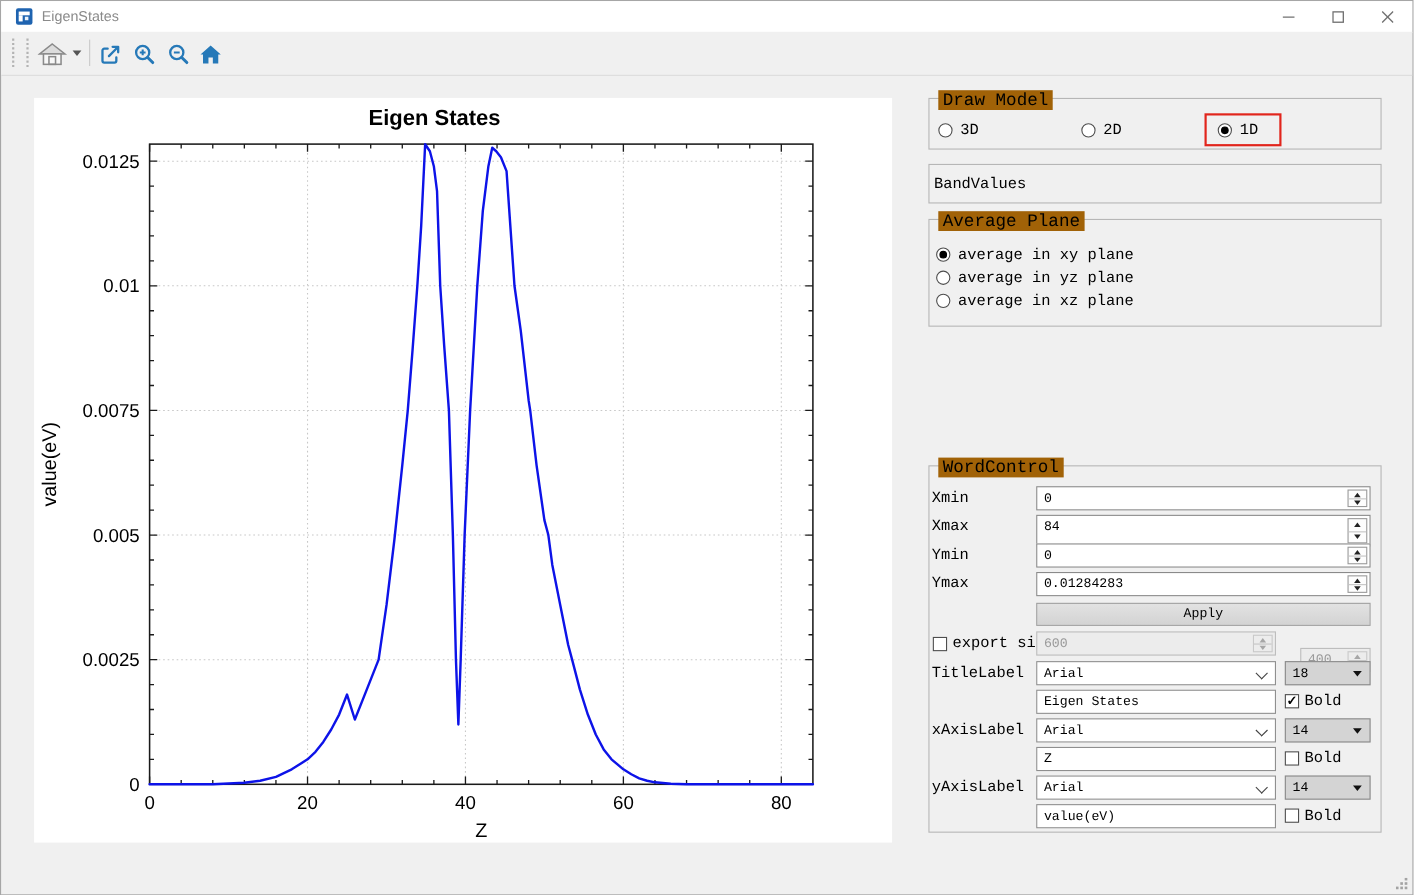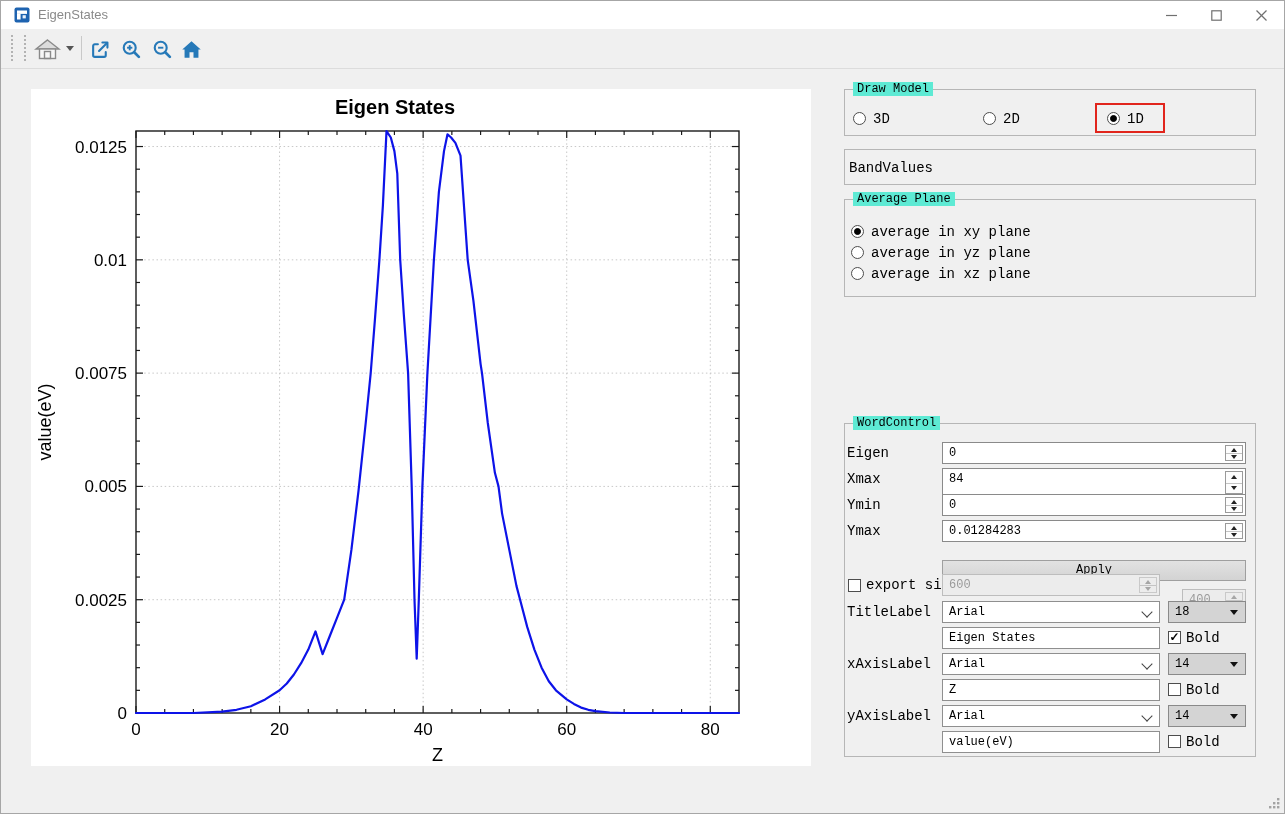--- a/index.html
+++ b/index.html
@@ -24,22 +24,22 @@
   .caret{position:absolute;top:17px;width:0;height:0;border-left:4px solid transparent;
     border-right:4px solid transparent;border-top:5px solid #555;}
   
   .plot-panel{position:absolute;left:30px;top:88px;width:780px;height:677px;background:#ffffff;}
   .plot-panel svg text{font-family:"Liberation Sans",sans-serif;fill:#000;}
   .grid{stroke:#c8c8c8;stroke-width:1;stroke-dasharray:1.5 2.6;fill:none;}
   .axisbox{stroke:#1a1a1a;fill:none;stroke-width:1.4;}
   .tick{stroke:#1a1a1a;stroke-width:1.2;}
   
   .group{position:absolute;border:1px solid #b6b6b6;background:transparent;box-sizing:border-box;}
-  .gtitle{position:absolute;top:-8px;left:8px;background:#5eead4;padding:0 4px;
-    font-family:"Liberation Mono",monospace;font-size:12px;color:#000;white-space:nowrap;}
+  .gtitle{position:absolute;top:-8px;left:8px;background:#a16207;padding:0 4px;
+    font-family:"Liberation Mono",monospace;font-size:16px;color:#000;white-space:nowrap;}
   .mlabel{position:absolute;font-family:"Liberation Mono",monospace;font-size:14px;color:#000;
     white-space:nowrap;height:22px;line-height:22px;}
   
   .radio{position:absolute;width:13px;height:13px;border:1px solid #4d4d4d;border-radius:50%;
     background:#fff;box-sizing:border-box;}
   .radio.on::after{content:"";position:absolute;left:2px;top:2px;width:5px;height:5px;
     border:1px solid #000;background:#000;border-radius:50%;}
   
   .checkbox{position:absolute;width:13px;height:13px;border:1px solid #4d4d4d;background:#fff;
     box-sizing:border-box;font-size:12px;line-height:11px;text-align:center;color:#000;}
@@ -71,21 +71,21 @@
   .spin .dn::after{content:"";width:0;height:0;border-left:3.5px solid transparent;
     border-right:3.5px solid transparent;border-top:4.5px solid #222;}
   .spin.disabled{background:#ececec;border-color:#bdbdbd;}
   .spin.disabled .val{color:#9a9a9a;}
   .spin.disabled .btns{border-color:#c9c9c9;background:#ececec;}
   .spin.disabled .up::after{border-bottom-color:#a6a6a6;}
   .spin.disabled .dn::after{border-top-color:#a6a6a6;}
   
   .pushbtn{position:absolute;box-sizing:border-box;border:1px solid #9f9f9f;
     background:linear-gradient(#e2e2e2,#d3d3d3);text-align:center;
-    font-family:"Liberation Mono",monospace;font-size:12px;line-height:19px;color:#000;margin-top:12px;}
+    font-family:"Liberation Mono",monospace;font-size:12px;line-height:19px;color:#000;}
   .colorbtn{position:absolute;box-sizing:border-box;border:1px solid #3a3a3a;
     border-right-color:#111;border-bottom-color:#111;}
   .redbox{position:absolute;border:2.5px solid #e1251c;background:transparent;z-index:6;}
   .grip{position:absolute;right:3px;bottom:3px;}
 </style>
 </head>
 <body>
 
 <div class="window">
 
@@ -302,21 +302,21 @@
     <span class="radio" style="left:6px;top:46px"></span>
     <span class="mlabel" style="left:26px;top:42px">average in yz plane</span>
     <span class="radio" style="left:6px;top:67px"></span>
     <span class="mlabel" style="left:26px;top:63px">average in xz plane</span>
   </div>
 
 
   <div class="group" style="left:843px;top:422px;width:412px;height:334px">
     <span class="gtitle">WordControl</span>
 
-    <span class="mlabel" style="left:2px;top:18px">Eigen</span>
+    <span class="mlabel" style="left:2px;top:18px">Xmin</span>
     <div class="spin" style="left:97px;top:18px;width:304px;height:22px">
       <span class="val">0</span>
       <span class="btns">
           <span class="up"></span>
           <span class="dn"></span>
         </span>
     </div>
     <span class="mlabel" style="left:2px;top:44px">Xmax</span>
     <div class="spin" style="left:97px;top:44px;width:304px;height:29px">
       <span class="val">84</span>

